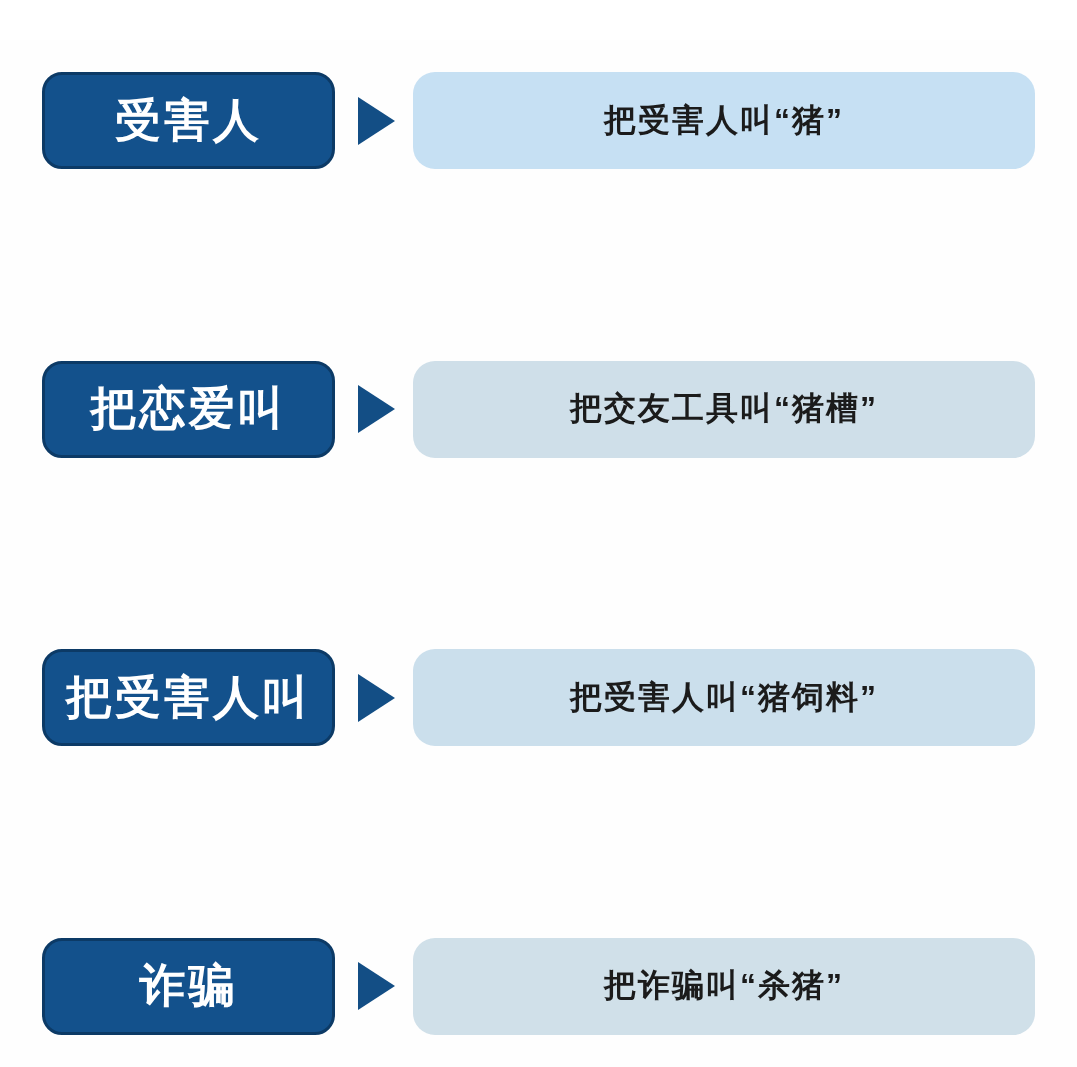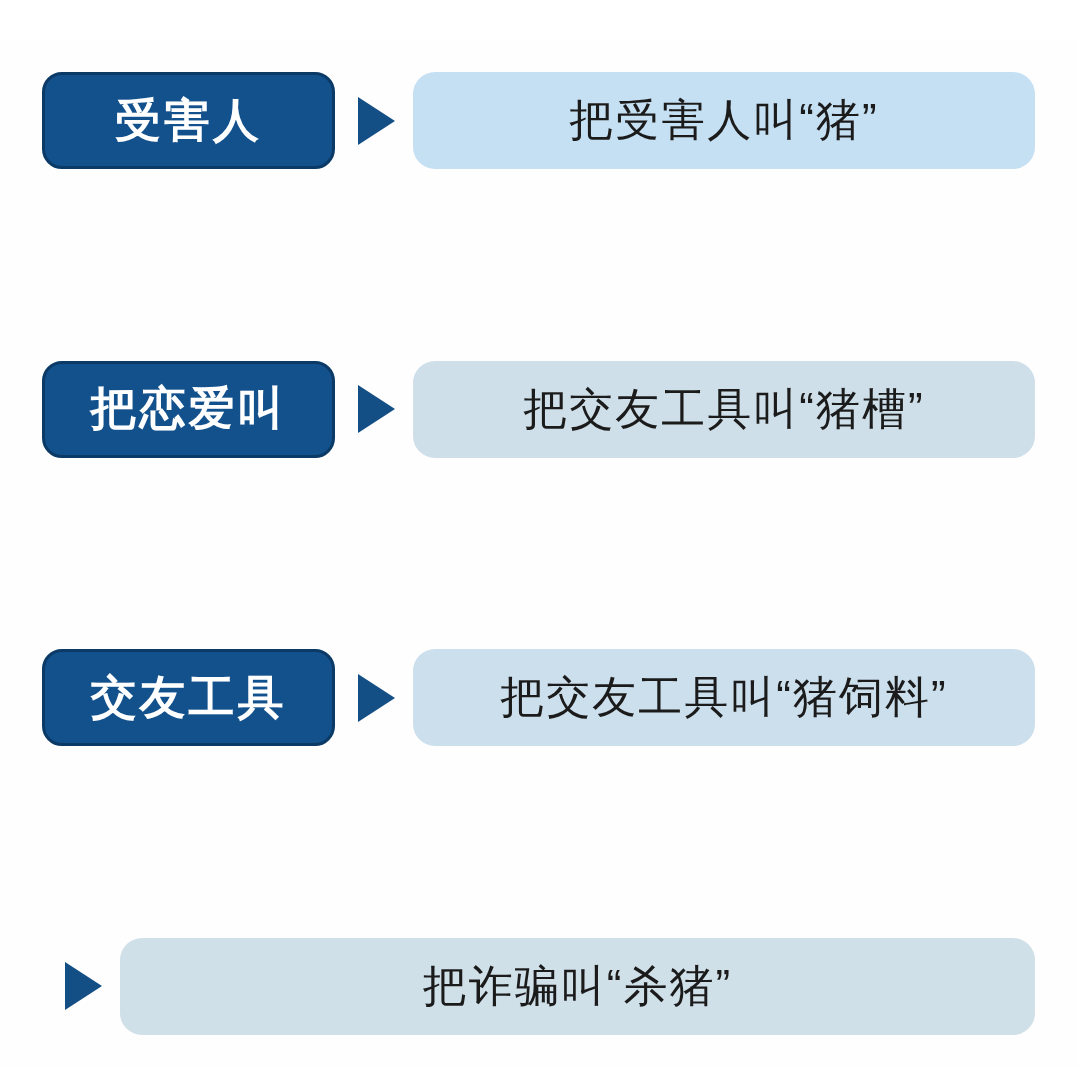--- a/index.html
+++ b/index.html
@@ -53,22 +53,22 @@
     flex: 0 0 auto;
   }
   .mapping-box {
     flex: 1 1 auto;
     height: 97px;
     border-radius: 22px;
     display: flex;
     align-items: center;
     justify-content: center;
     color: #1b1b1b;
-    font-size: 44px;
-    font-weight: 400;
+    font-size: 32px;
+    font-weight: 700;
     letter-spacing: 2px;
   }
 </style>
 </head>
 <body>
 
 <div class="canvas">
 
   <div class="row">
     <div class="term-box">
@@ -85,29 +85,32 @@
       <span>把恋爱叫</span>
     </div>
     <div class="arrow"></div>
     <div class="mapping-box" style="background-color: rgb(207, 223, 233); text-align: center;">
       <span>把交友工具叫“猪槽”</span>
     </div>
   </div>
 
   <div class="row">
     <div class="term-box">
-      <span>交友工具</span>
+      <span>把受害人叫</span>
     </div>
     <div class="arrow"></div>
     <div class="mapping-box" style="background-color: rgb(203, 223, 236);">
-      <span>把交友工具叫“猪饲料”</span>
+      <span>把受害人叫“猪饲料”</span>
     </div>
   </div>
 
 
   <div class="row">
+    <div class="term-box">
+      <span>诈骗</span>
+    </div>
     <div class="arrow"></div>
     <div class="mapping-box" style="background-color: rgb(208, 224, 233);">
       <span>把诈骗叫“杀猪”</span>
     </div>
   </div>
 
 </div>
 
 </body></html>

